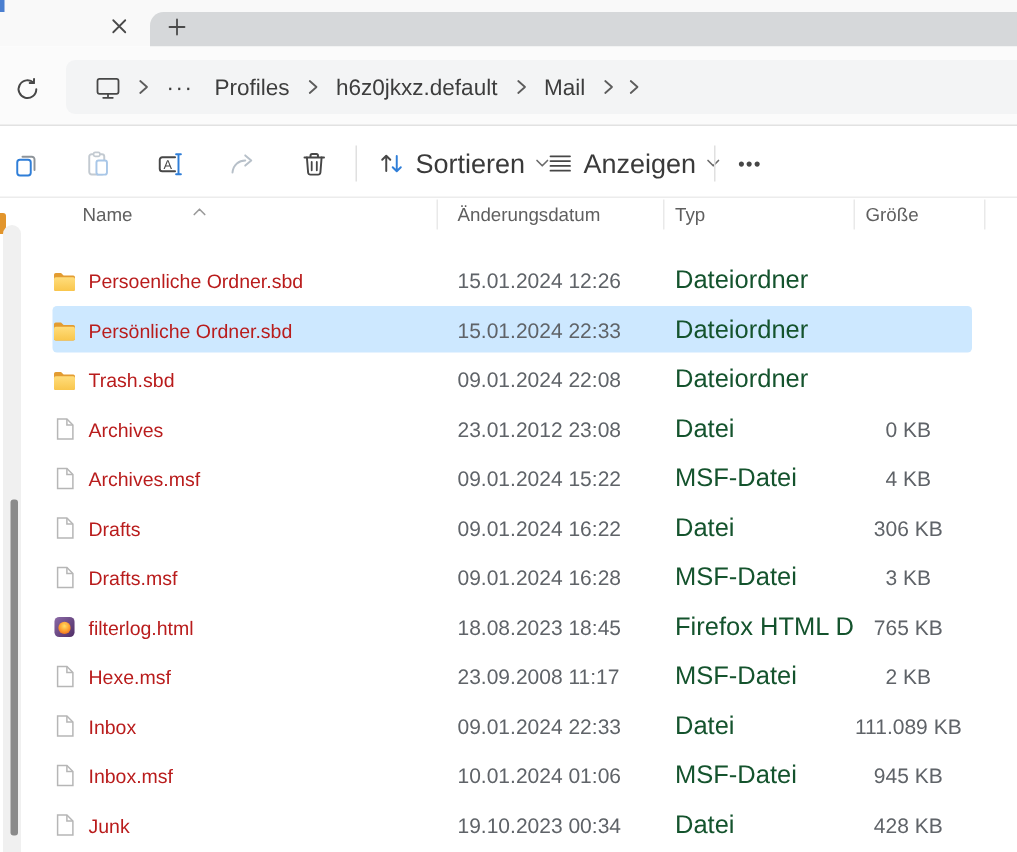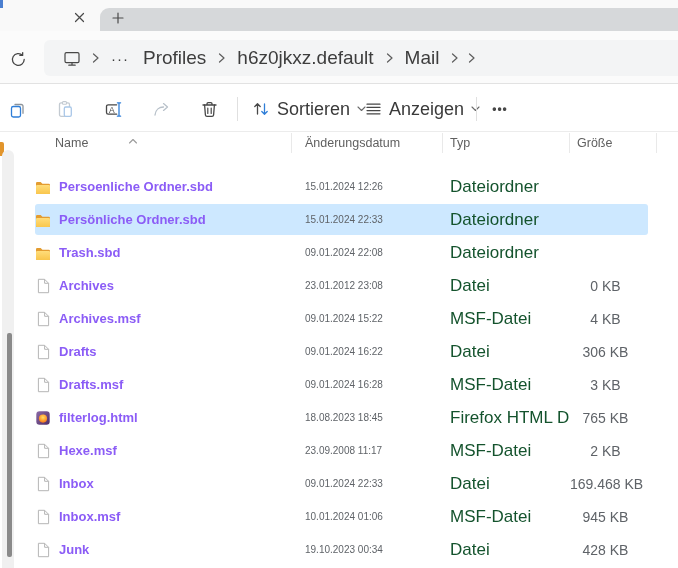--- a/index.html
+++ b/index.html
@@ -12,21 +12,21 @@
   #tabstrip-bg { position:absolute; left:100px; top:8px; right:0; bottom:0; background:#d6d8da; border-top-left-radius:9px; }
   .tab-btn { position:absolute; width:22px; height:22px; border:none; background:transparent; display:flex; align-items:center; justify-content:center; cursor:pointer; border-radius:4px; }
   #tab-close { left:68px; top:6px; }
   #new-tab { left:107px; top:7px; }
   #corner-fragment { position:absolute; left:0; top:0; width:3px; height:8px; background:#4b7fd0; }
 
   
   #addressrow { position:absolute; left:0; top:31px; width:678px; height:53px; background:#fbfbfb; border-bottom:1px solid #e2e2e2; }
   #refresh-btn { position:absolute; left:5px; top:15px; width:26px; height:26px; border:none; background:transparent; display:flex; align-items:center; justify-content:center; cursor:pointer; border-radius:4px; }
   #address-field { position:absolute; left:44px; top:9px; right:-8px; height:36px; background:#f3f4f5; border-radius:6px; display:flex; align-items:center; padding-left:13px; }
-  .crumb { font-size:19px; color:#3d3d3d; padding:5px 7px; border-radius:4px; cursor:pointer; white-space:nowrap; }
+  .crumb { font-size:15px; color:#3d3d3d; padding:5px 7px; border-radius:4px; cursor:pointer; white-space:nowrap; }
   .crumb-chevron { display:flex; align-items:center; padding:0 4px; cursor:pointer; }
   .crumb-ellipsis { font-size:15px; color:#3d3d3d; letter-spacing:1px; padding:4px 7px; cursor:pointer; }
   #pc-crumb { display:flex; align-items:center; padding:4px 6px; cursor:pointer; }
 
   
   #toolbar { position:absolute; left:0; top:85px; width:678px; height:47px; background:#ffffff; border-bottom:1px solid #ececec; }
   .tool-btn { position:absolute; top:8px; width:32px; height:32px; border:none; background:transparent; display:flex; align-items:center; justify-content:center; cursor:pointer; border-radius:4px; }
   .tool-sep { position:absolute; top:12px; width:1px; height:24px; background:#e0e0e0; }
   .tool-drop { position:absolute; top:8px; height:32px; border:none; background:transparent; display:flex; align-items:center; gap:7px; padding:0 9px; cursor:pointer; border-radius:4px; font-size:18px; color:#3a3a3a; }
 
@@ -37,22 +37,22 @@
   .hcell.c2 { padding-left:13px; }
   .hcell.c3 { padding-left:7px; }
   .hcell.c4 { padding-left:7px; }
   #sort-caret { position:absolute; left:128px; top:138px; }
 
   
   #filelist { position:absolute; left:18px; top:170px; right:21px; }
   .row { position:relative; height:33px; display:grid; grid-template-columns:274px 151px 127px 1fr; align-items:center; cursor:default; }
   .row.selected::before { content:''; position:absolute; left:17px; right:9px; top:1px; bottom:1px; background:#cde8ff; border-radius:3px; z-index:0; }
   .cell { position:relative; z-index:1; white-space:nowrap; overflow:hidden; }
-  .cell.name { display:flex; align-items:flex-start; gap:8px; padding-left:17px; font-size:13px; color:#8b5cf6;font-weight:bold; }
-  .cell.date { padding-left:13px; font-size:10px; color:#5f6368; }
+  .cell.name { display:flex; align-items:flex-end; gap:8px; padding-left:17px; font-size:13px; color:#b91c1c; }
+  .cell.date { padding-left:13px; font-size:14px; color:#5f6368; }
   .cell.type { padding-left:7px; font-size:17px; color:#14532d; }
   .cell.size { text-align:center; padding-right:16px; font-size:14px; color:#5f6368; }
   .fic { flex:0 0 auto; display:flex; }
 
   
   #left-scroll-track { position:absolute; left:2px; top:150px; width:12px; bottom:0; background:#f0f0f0; border-radius:6px 6px 0 0; }
   #left-scroll-thumb { position:absolute; left:5px; top:183px; width:5px; height:224px; background:#8a8a8a; border-radius:2px; cursor:pointer; }
   #nav-fragment { position:absolute; left:0; top:142px; width:4px; height:14px; background:#e2952c; border-radius:0 2px 2px 0; }
 
   svg { display:block; }
@@ -394,21 +394,21 @@
       <div class="cell name">
           <span class="fic">
             <svg width="16" height="16">
               <use href="#sym-file"></use>
             </svg>
           </span>
           <span>Inbox</span>
         </div>
       <div class="cell date">09.01.2024 22:33</div>
       <div class="cell type">Datei</div>
-      <div class="cell size">169.468 KB</div>
+      <div class="cell size">111.089 KB</div>
     </div>
 
     <div class="row">
       <div class="cell name">
           <span class="fic">
             <svg width="16" height="16">
               <use href="#sym-file"></use>
             </svg>
           </span>
           <span>Inbox.msf</span>

